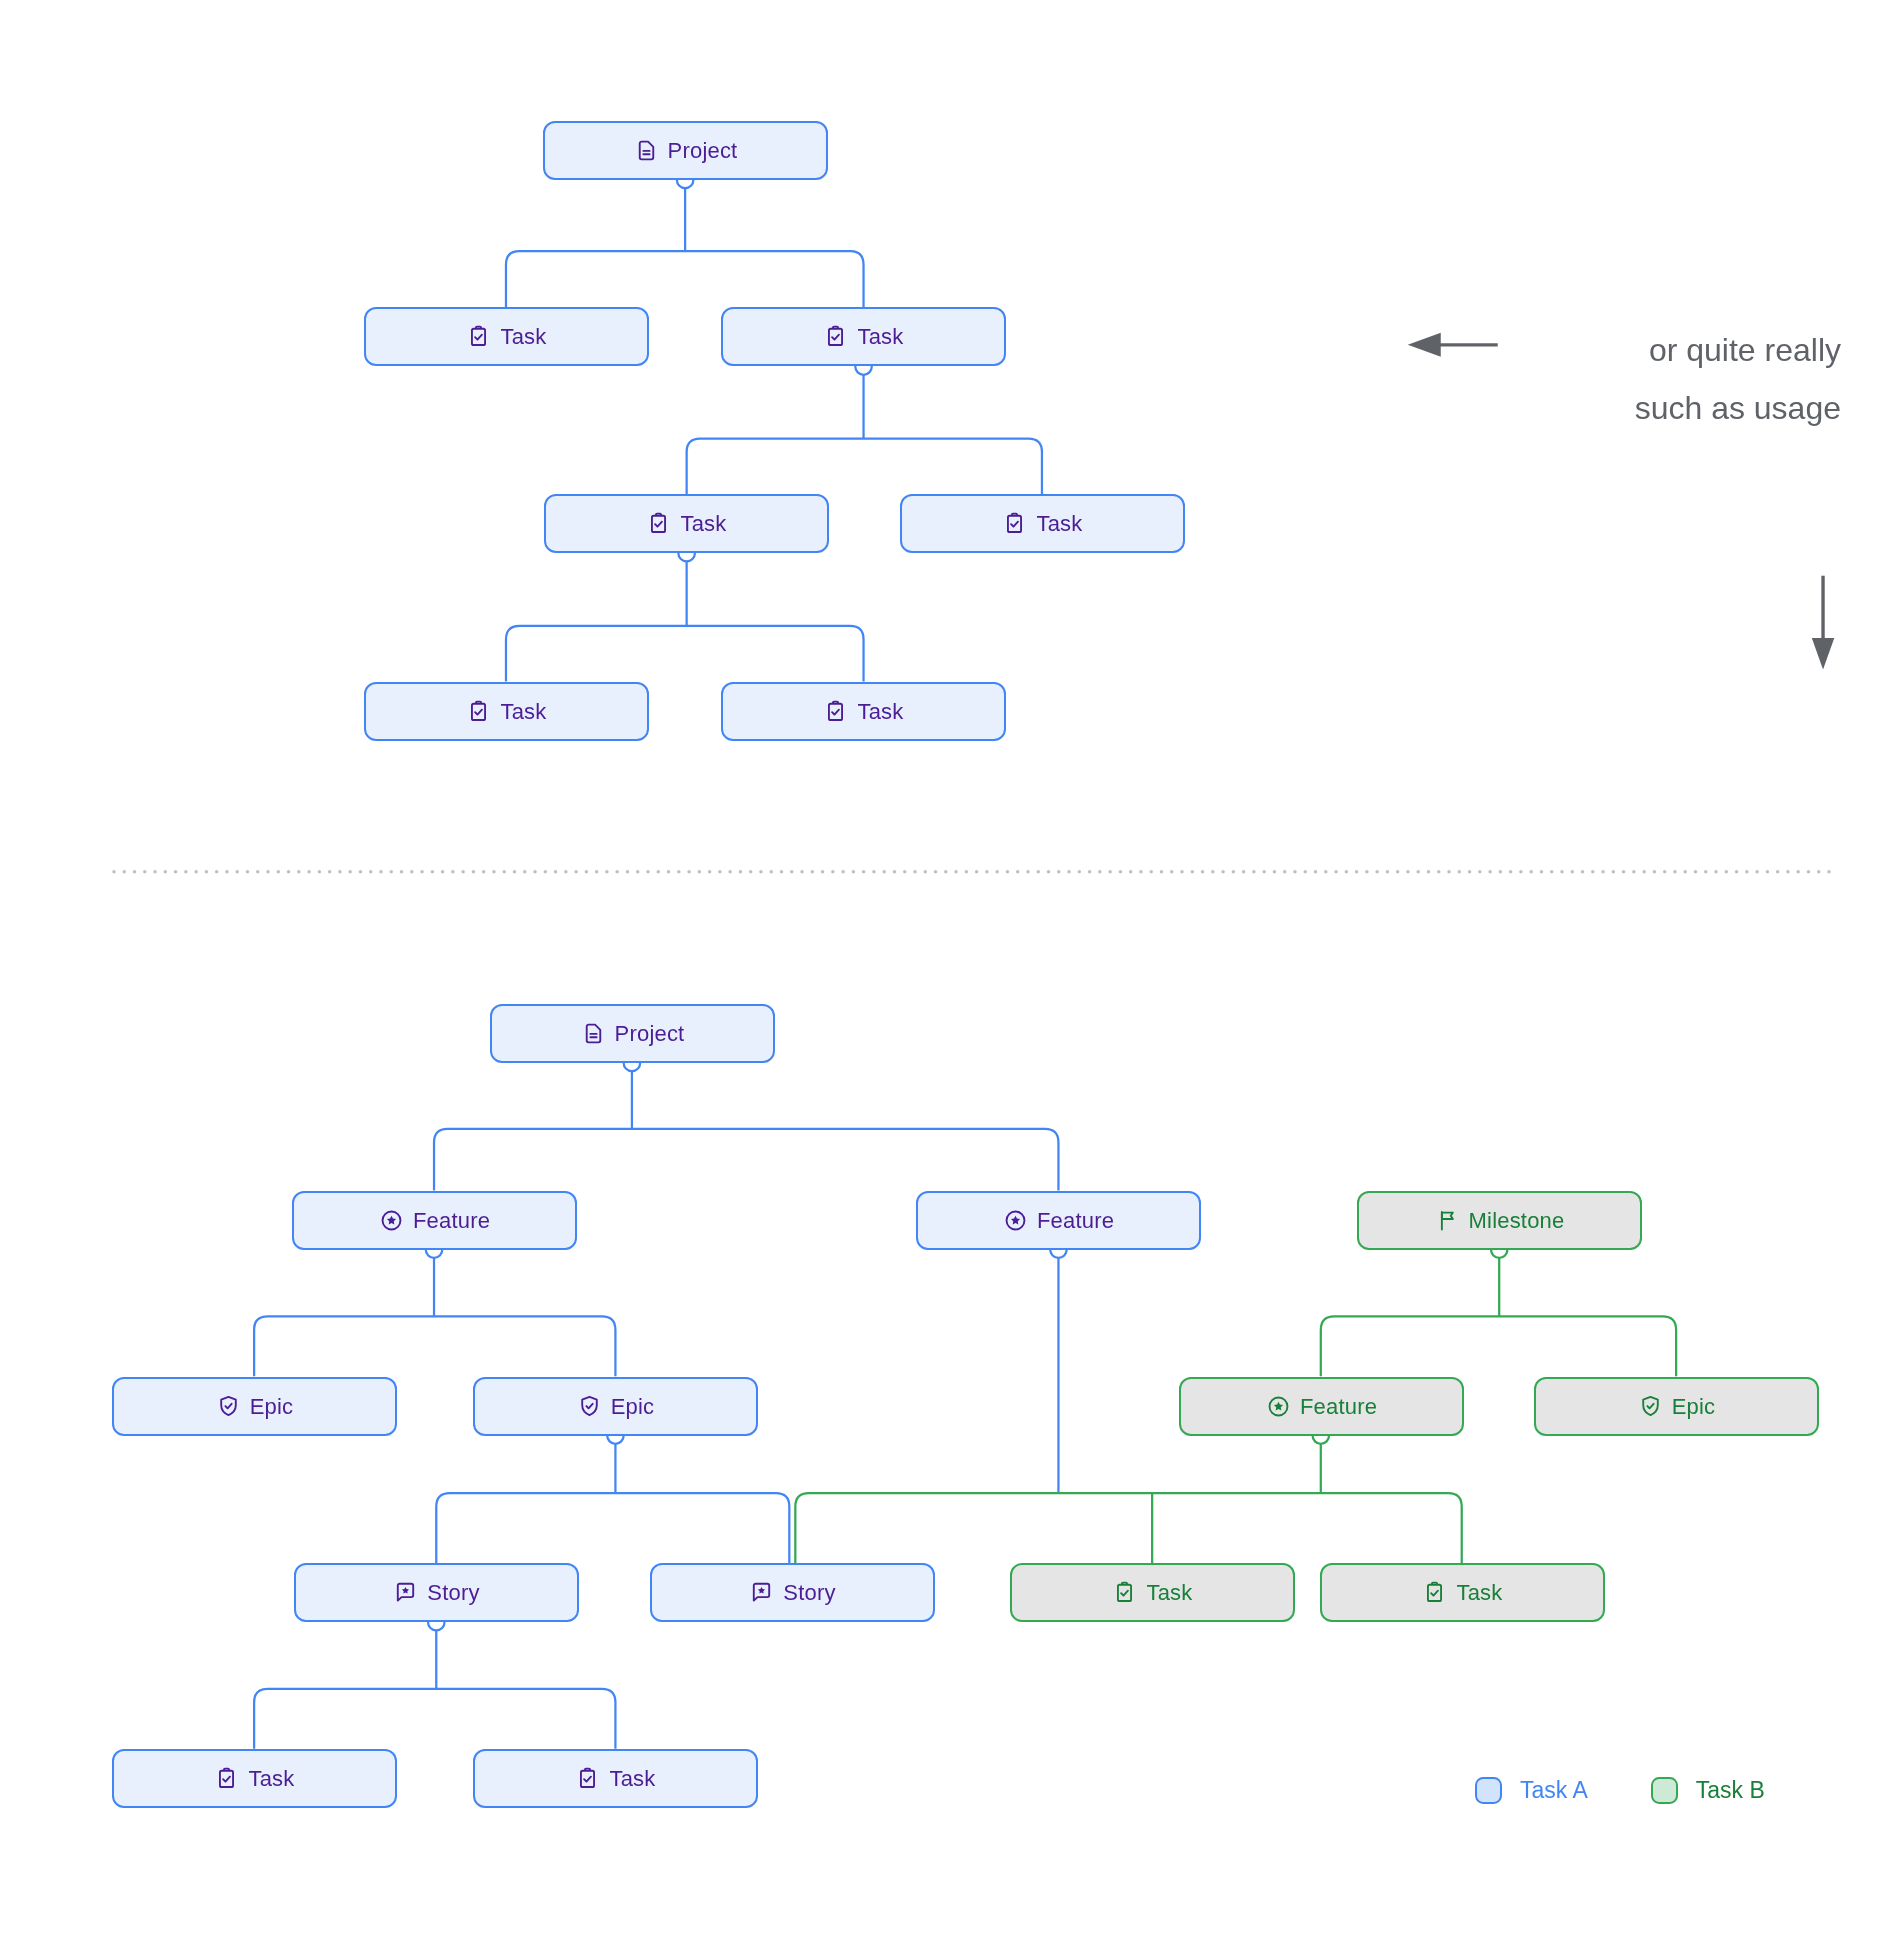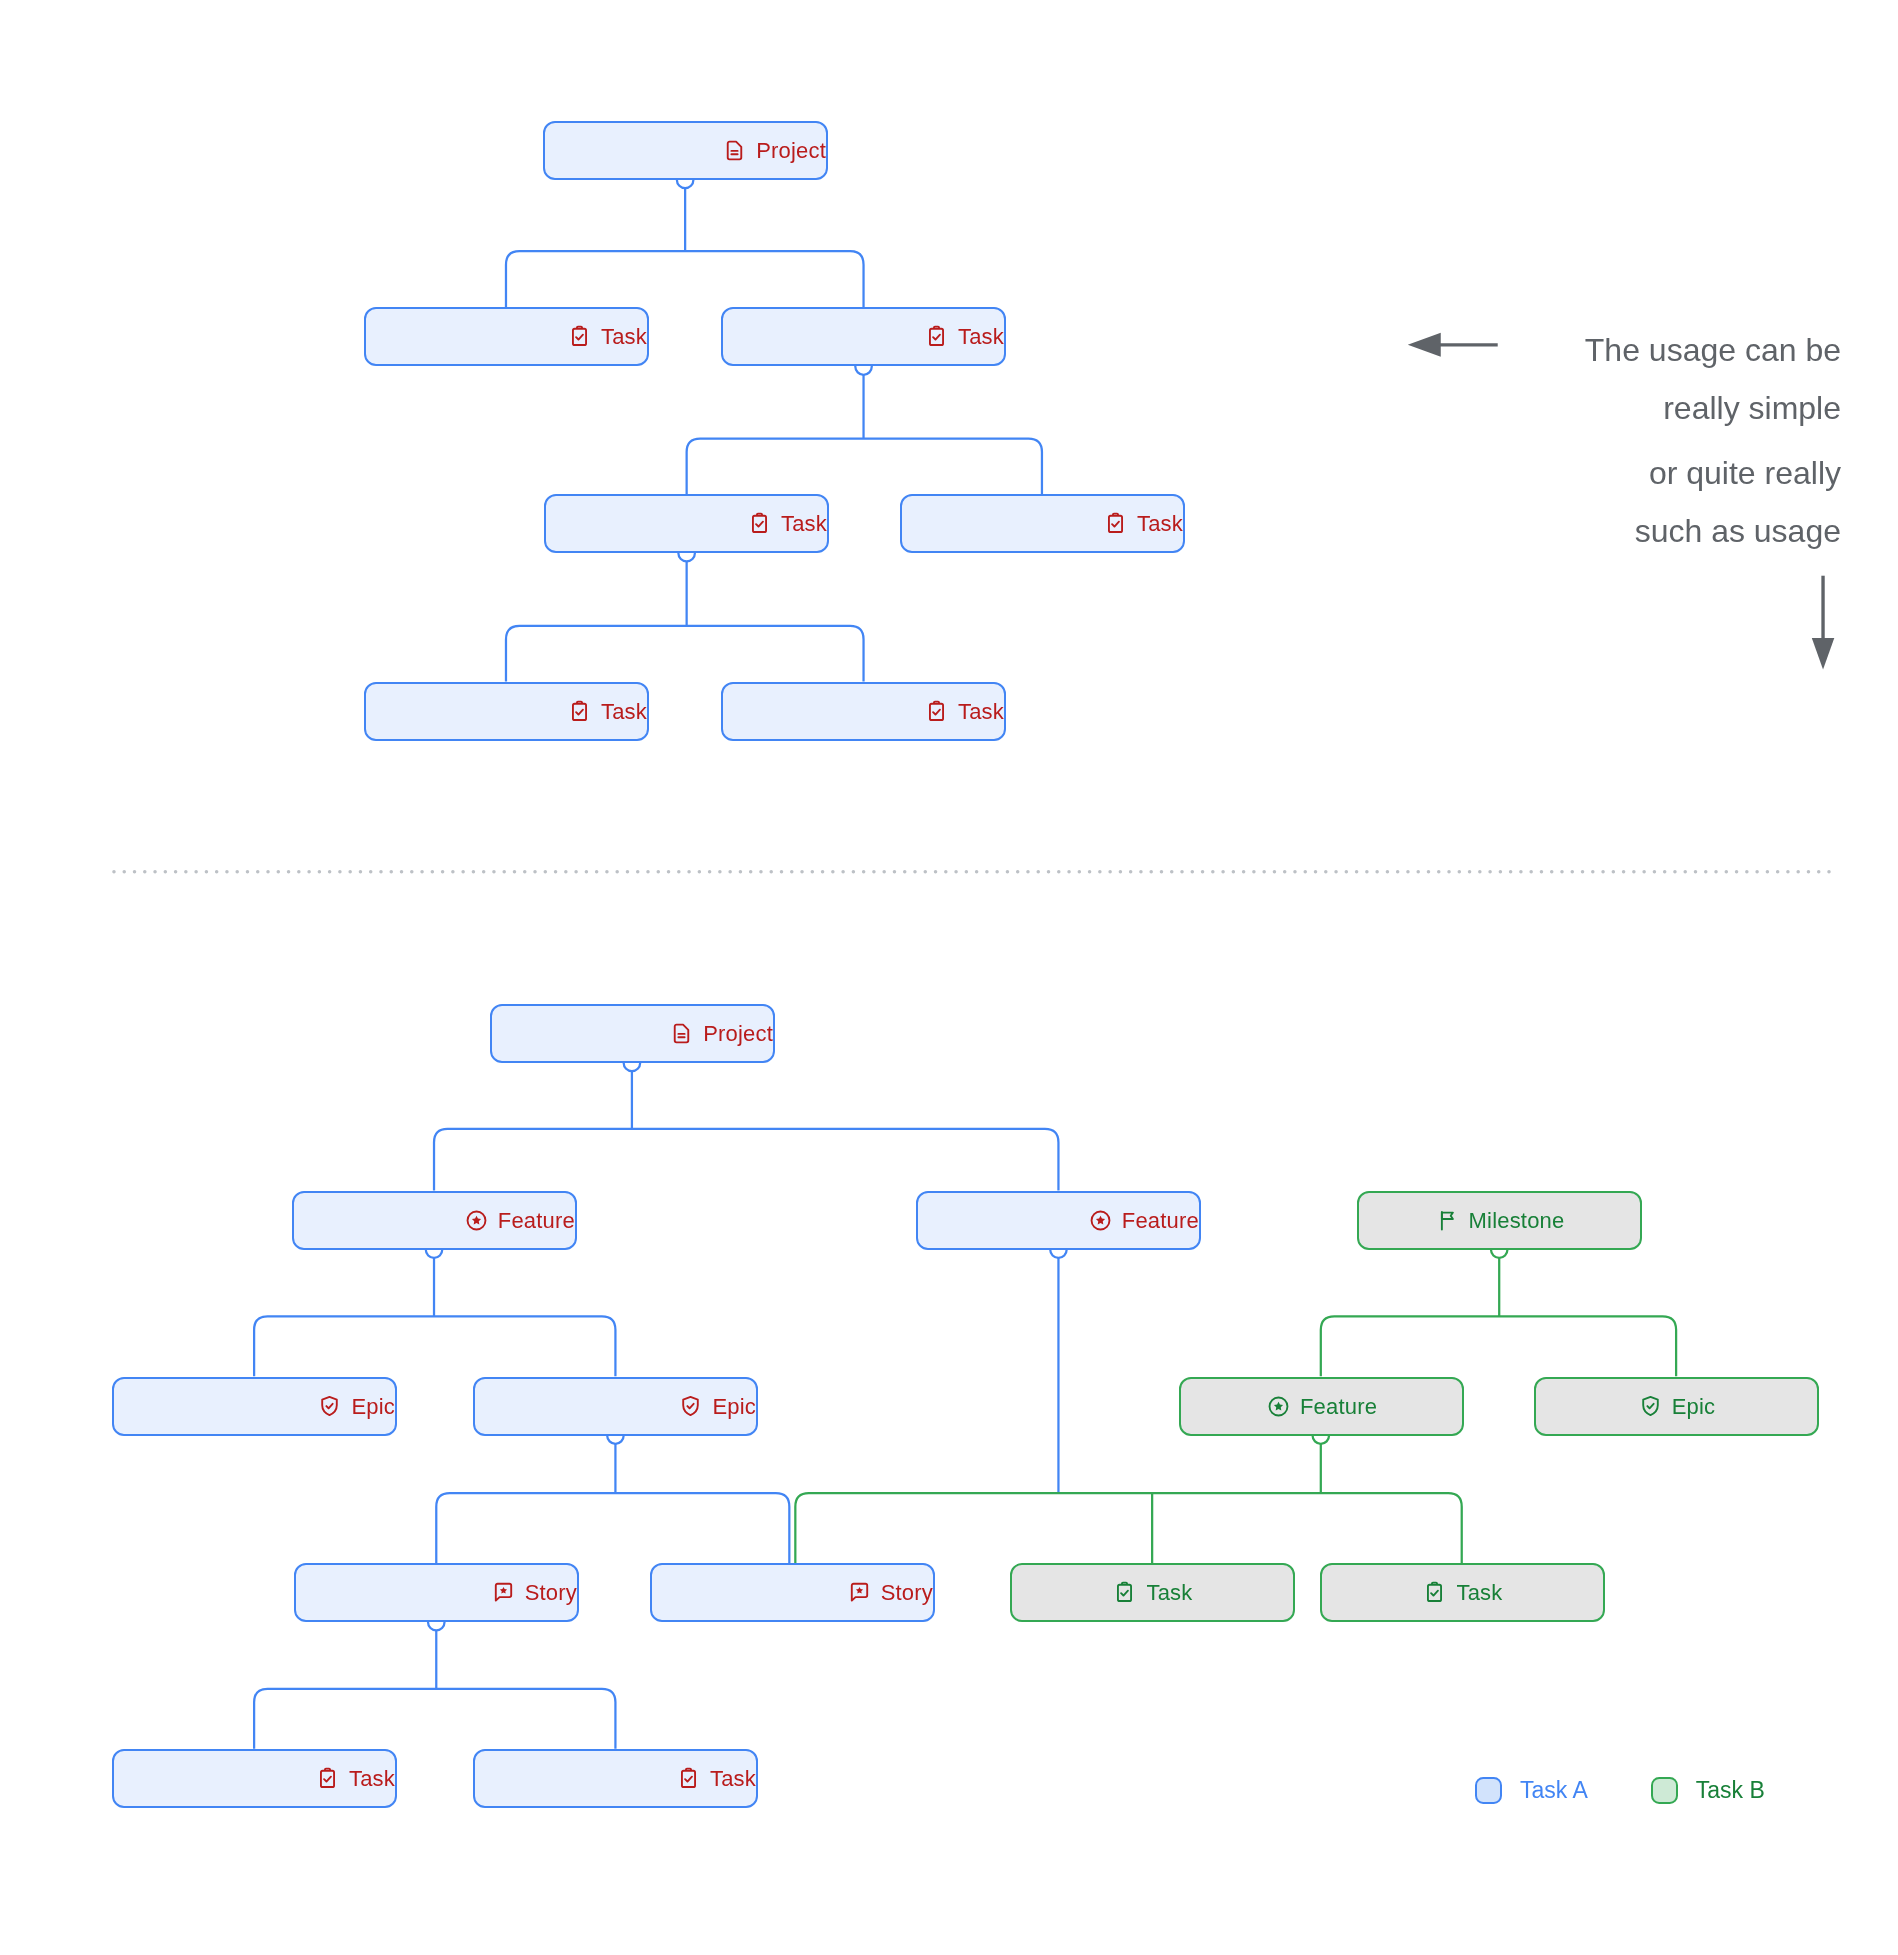--- a/index.html
+++ b/index.html
@@ -2,21 +2,21 @@
 <html style="font-size:12px"><head>
 <meta charset="utf-8">
 <style>
   html,body{margin:0;padding:0;background:#ffffff;}
   #stage{position:relative;width:1898px;height:1955px;background:#ffffff;overflow:hidden;
          font-family:"Liberation Sans", sans-serif;}
   #wires{position:absolute;left:0;top:0;width:1898px;height:1955px;}
   .node{position:absolute;width:285px;height:59px;border-radius:12px;border:2.2px solid;
         box-sizing:border-box;display:flex;align-items:center;justify-content:center;gap:9px;
         font-size:22px;font-weight:500;letter-spacing:0.2px;background:#fff;}
-  .node.blue{background:#e8f0fe;border-color:#4285f4;color:#b91c1c;justify-content:flex-end;}
+  .node.blue{background:#e8f0fe;border-color:#4285f4;color:#4c1d95;}
   .node.green{background:#e5e5e5;border-color:#34a853;color:#188038;}
   .node .icon{display:flex;align-items:center;}
   .node .icon svg{width:25px;height:25px;display:block;}
   .annotation{position:absolute;top:321px;right:57px;width:465px;text-align:right;
               color:#5f6368;font-size:32px;line-height:58px;font-weight:400;}
   .annotation p{margin:0;}
   .annotation p + p{margin-top:6.7px;}
   .legend{position:absolute;left:1475px;top:1777px;display:flex;align-items:center;gap:63px;}
   .legend-item{display:flex;align-items:center;gap:18px;font-size:23px;font-weight:500;}
   .legend-item .swatch{width:27px;height:27px;border-radius:8.2px;border:2.2px solid;box-sizing:border-box;}
@@ -146,22 +146,20 @@
         <svg viewBox="0 0 24 24">
           <rect x="5.7" y="4.6" width="12.6" height="15.6" rx="1.6" fill="none" stroke="currentColor" stroke-width="1.8"></rect>
           <path d="M9.6 4.6V3.4c0-.5.4-.9.9-.9h3c.5 0 .9.4.9.9v1.2" fill="none" stroke="currentColor" stroke-width="1.8"></path>
           <path d="M8.7 12.6l2.3 2.3 4.3-4.7" fill="none" stroke="currentColor" stroke-width="1.8" stroke-linecap="round" stroke-linejoin="round"></path>
         </svg>
       </span>
     <span class="lbl">Task</span>
   </div>
 
   <div class="annotation">
-    <p><span>The usage can be</span><br>
-       <span>really simple</span></p>
     <p><span>or quite really</span><br>
        <span>such as usage</span></p>
   </div>
 
   <div class="node blue" style="left:490px;top:1004px">
     <span class="icon">
         <svg viewBox="0 0 24 24">
           <path d="M13.5 3.5H7.2c-.94 0-1.7.76-1.7 1.7v13.6c0 .94.76 1.7 1.7 1.7h9.6c.94 0 1.7-.76 1.7-1.7V8.5l-5-5z" fill="none" stroke="currentColor" stroke-width="1.8" stroke-linejoin="round"></path>
           <path d="M9 12.4h6M9 15.6h6" stroke="currentColor" stroke-width="1.8" stroke-linecap="round"></path>
         </svg>

